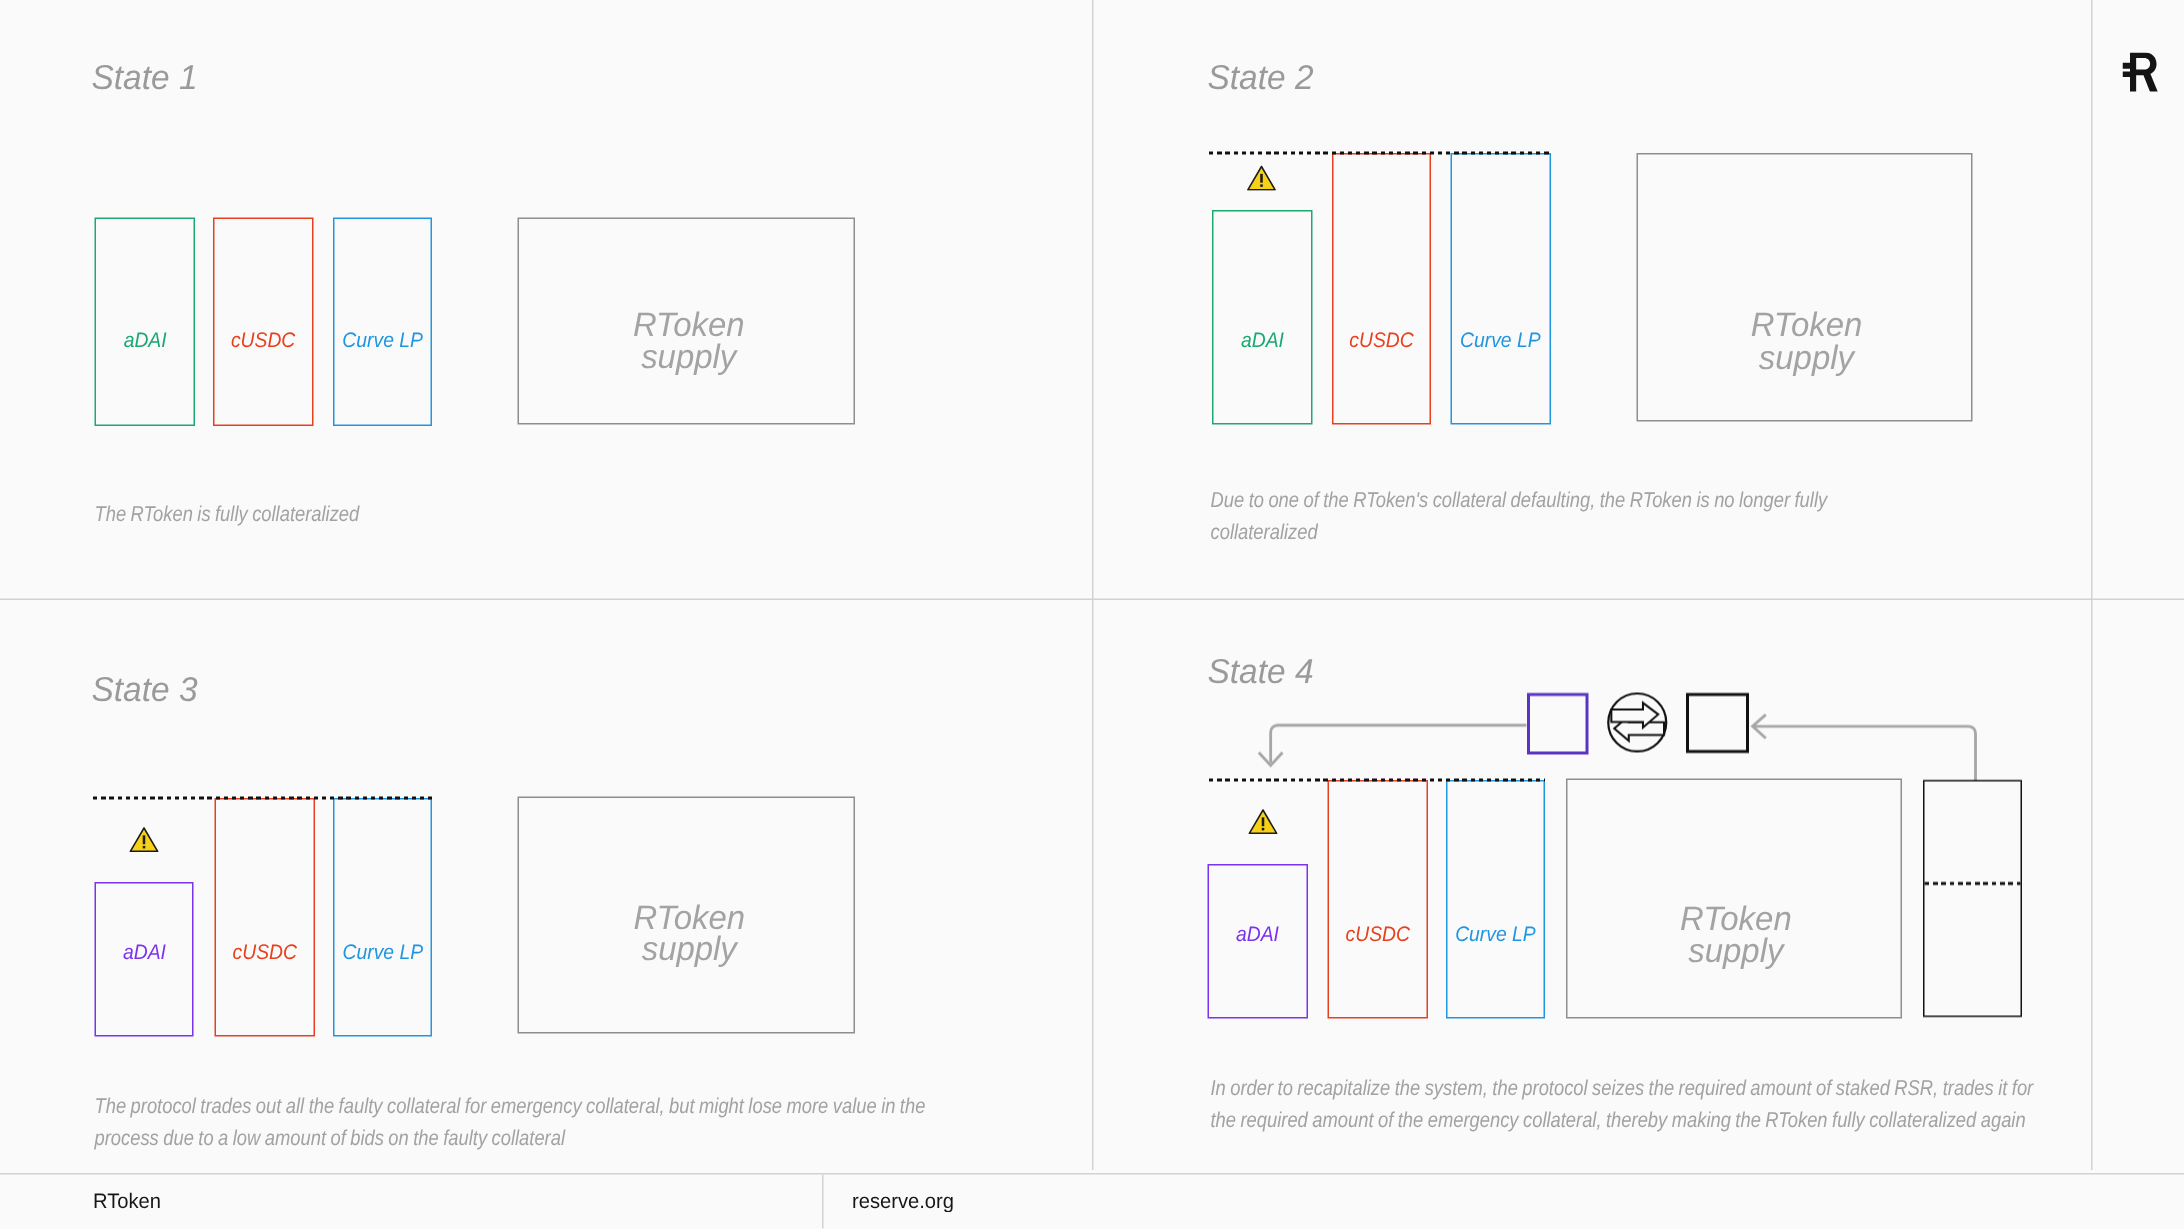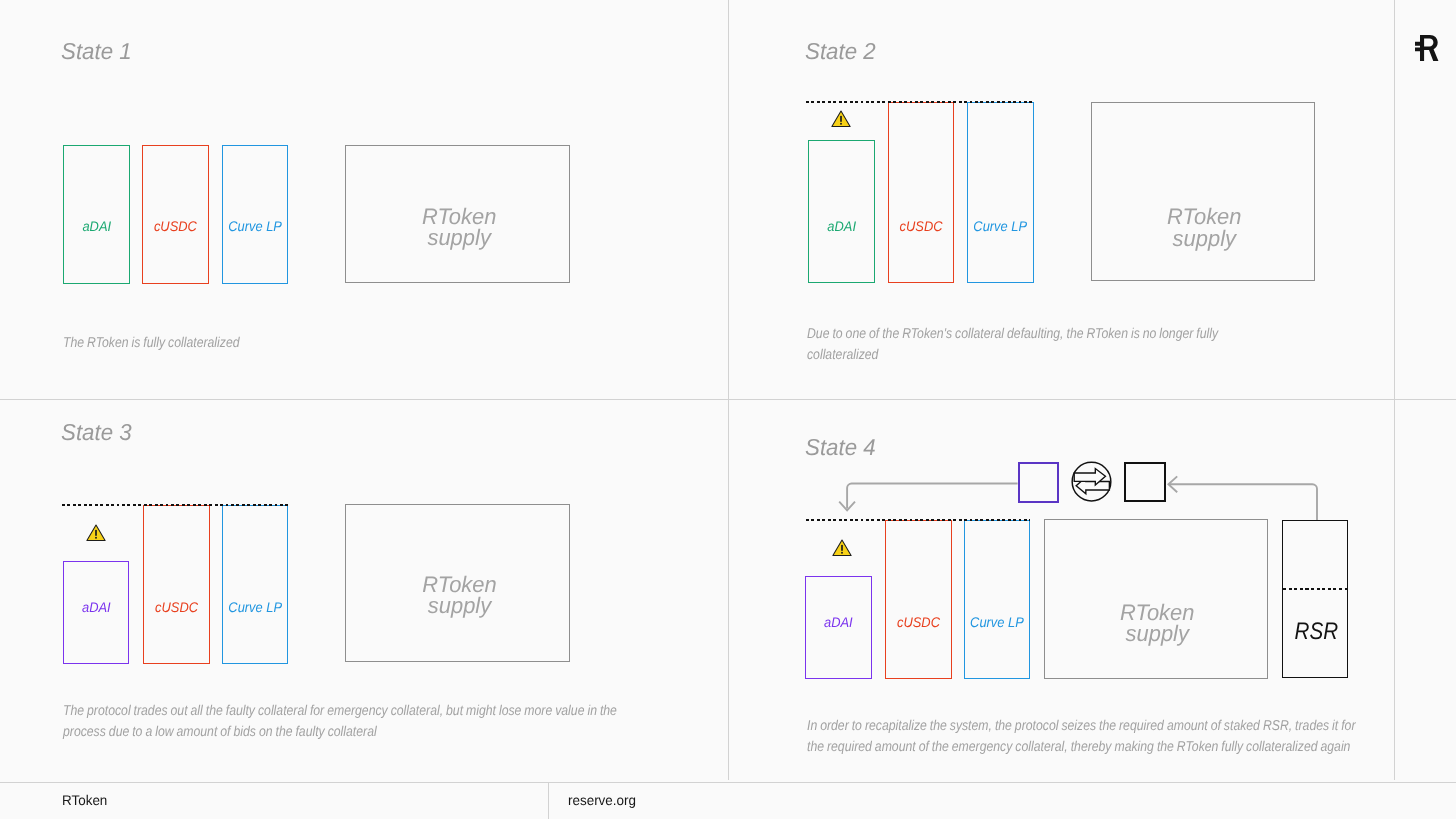--- a/index.html
+++ b/index.html
@@ -78,21 +78,21 @@
     <div class="box" style="left:160.1px;top:101.5px;width:66.1px;height:181.6px;border:1.35px solid #e8401f"></div>
     <div class="box-label" style="left:160.1px;top:216.7px;width:66.1px;color:#e8401f">cUSDC</div>
     <div class="box" style="left:239.4px;top:101.5px;width:66.4px;height:181.6px;border:1.35px solid #2196e0"></div>
     <div class="box-label" style="left:239.4px;top:216.7px;width:66.4px;color:#2196e0">Curve LP</div>
     <div class="supply" style="left:362.8px;top:101.5px;width:224.6px;height:179.5px"></div>
     <div class="supply-label" style="left:364.4px;top:206.4px;width:224.6px">RToken
 supply</div>
     <div class="caption" style="left:78.5px;top:323.8px;width:490px">Due to one of the RToken's collateral defaulting, the RToken is no longer fully collateralized</div>
   </div>
 
-  <div class="panel" style="left:0px;top:384px;width:728px;height:381px">
+  <div class="panel" style="left:0px;top:411px;width:728px;height:381px">
     <div class="state-title" style="left:61.0px;top:37.0px">State 3</div>
     <div class="dash" style="left:61.8px;top:120.4px;width:226.7px;height:2px;z-index:5"></div>
     <div class="warn" style="left:86.2px;top:139.6px">
       <svg width="20" height="17.5" viewBox="0 0 20 17.5">
         <path d="M10 1.0 L19.1 16.6 H0.9 Z" fill="#f7d117" stroke="#1d1d1b" stroke-width="1.05" stroke-linejoin="round"></path>
         <rect x="9.15" y="5.9" width="1.7" height="5.9" fill="#1d1d1b"></rect>
         <rect x="9.15" y="12.9" width="1.7" height="1.7" fill="#1d1d1b"></rect>
       </svg>
     </div>
     <div class="box" style="left:62.9px;top:177.0px;width:66.6px;height:102.9px;border:1.35px solid #7b33ee"></div>
@@ -142,22 +142,19 @@
       <svg width="41" height="41.3" viewBox="0 0 42 42">
         <circle cx="21" cy="21" r="19.8" fill="none" stroke="#111" stroke-width="1.5"></circle>
         <path d="M39.3 20.8 H15.2 V16.6 L5.3 25.1 L15.2 33.5 V29.5 H39.3 Z" fill="#fafafa" stroke="#111" stroke-width="1.4" stroke-linejoin="miter"></path>
         <path d="M3.3 12.2 H24.9 V7.6 L35.3 15.5 L24.9 24.4 V20.7 H3.3 Z" fill="#fafafa" stroke="#111" stroke-width="1.4" stroke-linejoin="miter"></path>
       </svg>
     </div>
     <div class="smallbox" style="left:396.0px;top:62.6px;width:41.5px;height:40.4px;border:2px solid #111"></div>
 
     <div class="rsr" style="left:553.5px;top:120.5px;width:66.1px;height:158.8px"></div>
     <div class="rsr-dash" style="left:554.5px;top:189.2px;width:64.5px;height:1.8px"></div>
-    <div class="rsr-label" style="left:555.5px;top:188px;width:66.1px;height:90px">
-        <span>RSR</span>
-      </div>
   </div>
 
   <div class="footer">
     <div class="footer-label" style="left:61.7px">RToken</div>
     <div class="footer-label" style="left:568.3px">reserve.org</div>
   </div>
 </div>
 
 </body></html>

